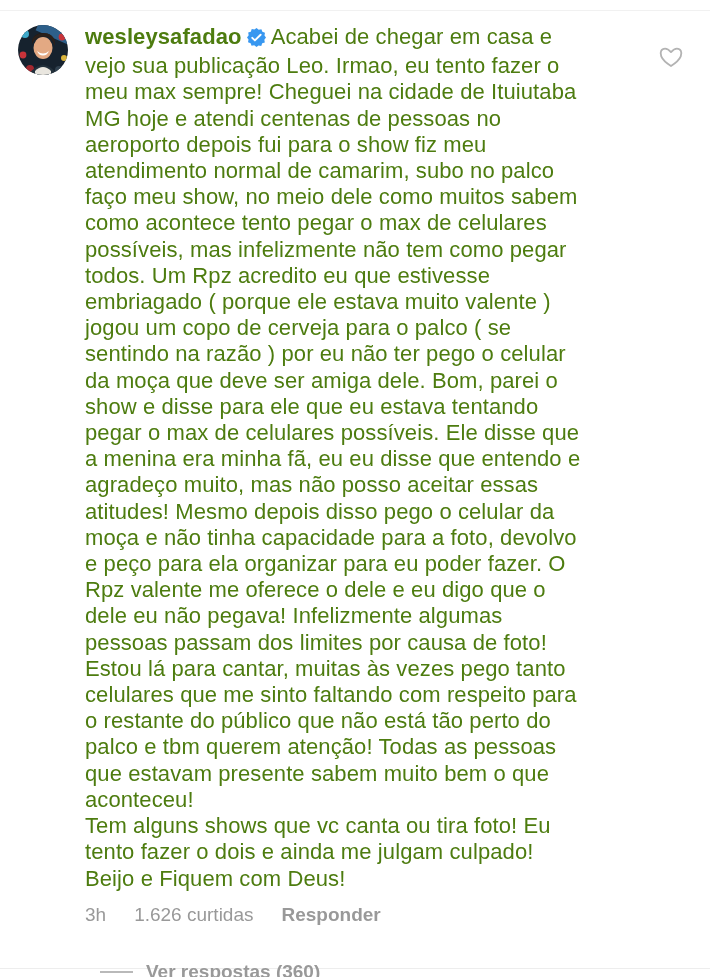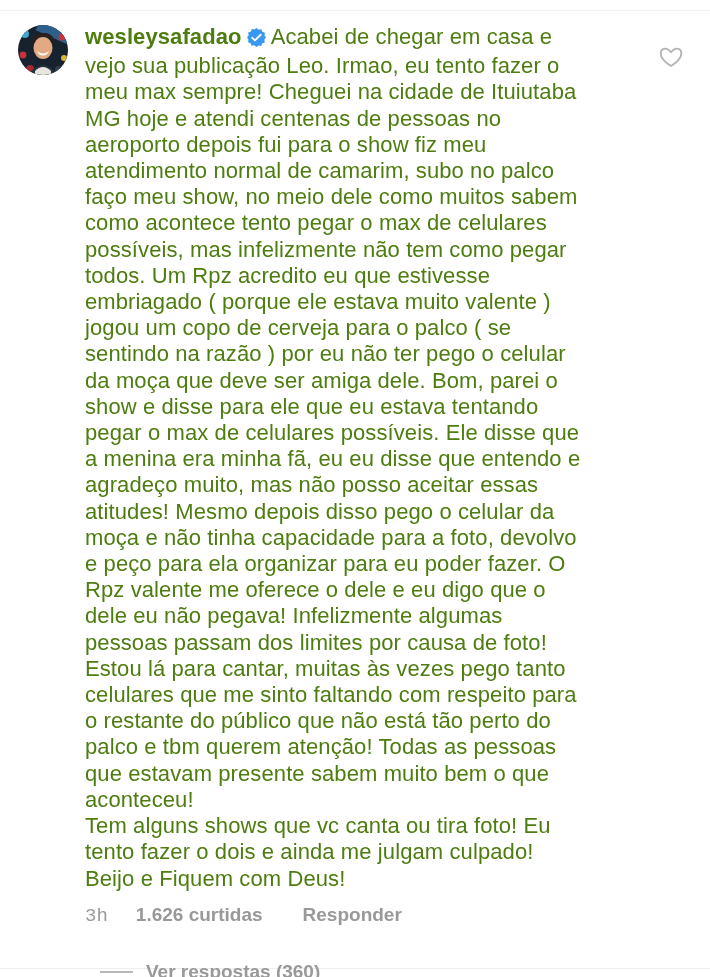--- a/index.html
+++ b/index.html
@@ -29,22 +29,22 @@
   }
   .comment-body{white-space:pre-line;}
   .like-button{
     position:absolute;right:26px;top:44px;width:26px;height:26px;
     cursor:pointer;
   }
   .footer{
     position:absolute;left:85px;top:902px;
     font-size:19px;line-height:26px;color:#999999;
   }
-  .footer .timestamp{margin-right:28px;font-family:Liberation Mono, monospace;}
-  .footer .likes{font-weight:700;margin-right:40px;cursor:pointer;}
+  .footer .timestamp{margin-right:28px;}
+  .footer .likes{font-weight:400;margin-right:28px;cursor:pointer;}
   .footer .reply{font-weight:600;cursor:pointer;margin-top:44px;}
   .bottom-hairline{
     position:absolute;top:968px;left:0;width:710px;height:1px;
     background:#ededed;
   }
   .view-replies{
     position:absolute;left:100px;top:959px;height:26px;
     display:flex;align-items:center;
     color:#999999;font-weight:600;font-size:19px;cursor:pointer;
   }

